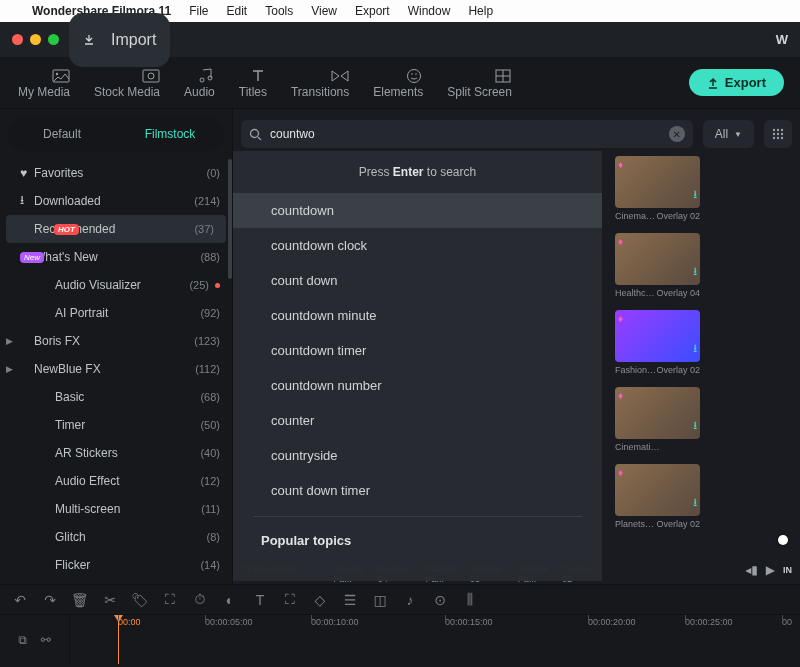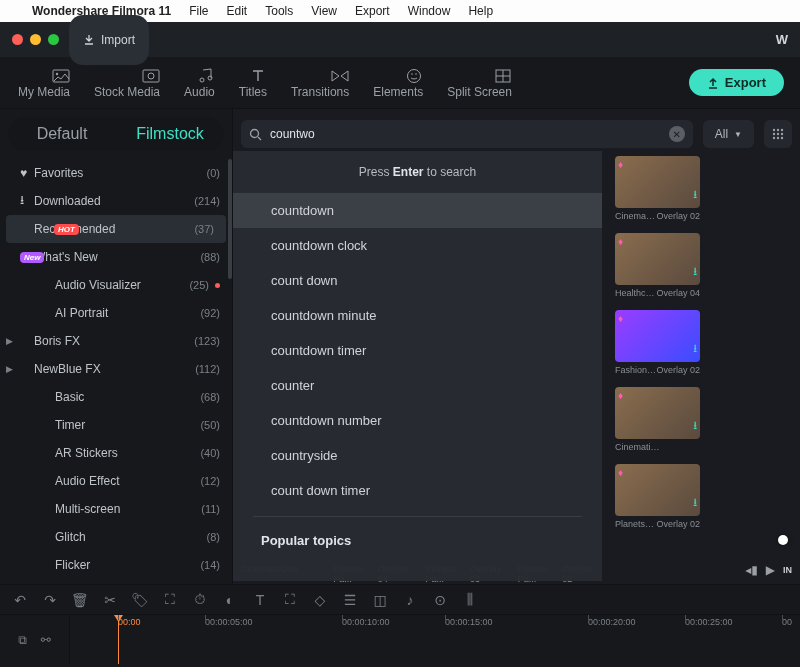--- a/index.html
+++ b/index.html
@@ -6,47 +6,47 @@
 body { width: 800px; height: 667px; background: #16181c; color: #c8ccd0; overflow: hidden; font-size: 12px; position: relative; }
 
 .macos-menu { height: 22px; background: #fdfdfd; color: #222; display: flex; align-items: center; padding: 0 14px; gap: 18px; font-size: 12px; }
 .macos-menu .apple { font-size: 14px; }
 .macos-menu .app-title { font-weight: 600; }
 
 .titlebar { height: 35px; background: #1e2126; display: flex; align-items: center; padding: 0 12px; gap: 10px; }
 .traffic { display: flex; gap: 7px; }
 .traffic span { width: 11px; height: 11px; border-radius: 50%; display: block; }
 .traffic .r { background: #ff5f57; } .traffic .y { background: #febc2e; } .traffic .g { background: #28c840; }
-.import-btn { background: #2a2e35; border-radius: 14px; padding: 18px 14px; display: flex; align-items: center; gap: 6px; color: #d0d4d8; font-size: 12px; }
+.import-btn { background: #2a2e35; border-radius: 14px; padding: 18px 14px; display: flex; align-items: center; gap: 16px; color: #d0d4d8; font-size: 16px; }
 .titlebar .right-w { margin-left: auto; color: #d0d4d8; font-weight: 600; font-size: 13px; }
 
 .top-tabs { height: 52px; background: #16181c; display: flex; align-items: center; padding: 0 6px; border-bottom: 1px solid #0f1114; }
 .top-tab { display: flex; flex-direction: column; align-items: flex-end; justify-content: center; gap: 0; padding: 0 12px; color: #9aa0a6; position: relative; }
 .top-tab.active { color: #3ee0c4; }
 .top-tab .ic { width: 18px; height: 18px; display: flex; align-items: center; justify-content: center; }
 .top-tab .dot { position: absolute; top: 2px; right: 9px; width: 5px; height: 5px; background: #ff8a3d; border-radius: 50%; }
 .top-tab .underline { position: absolute; bottom: -1px; left: 10px; right: 10px; height: 2px; background: #3ee0c4; }
 .export-btn { margin-left: auto; margin-right: 10px; background: #3ee0c4; color: #0c2c24; font-weight: 600; padding: 6px 18px; border-radius: 15px; display: flex; align-items: center; gap: 6px; font-size: 13px; }
 
 .main { display: flex; height: 475px; }
 
 .sidebar { width: 233px; background: #16181c; display: flex; flex-direction: column; border-right: 1px solid #0f1114; position: relative; }
 .sidebar-tabs { height: 34px; background: #14161a; border-radius: 17px; margin: 8px; display: flex; align-items: center; }
-.sidebar-tab { flex: 1; text-align: center; padding: 7px 0; border-radius: 17px; color: #9aa0a6; font-size: 16px; }
+.sidebar-tab { flex: 1; text-align: center; padding: 7px 0; border-radius: 17px; color: #9aa0a6; font-size: 12px; }
 .sidebar-tab.active { color: #3ee0c4; }
 .sidebar-list { flex: 1; overflow: hidden; }
 .sb-item { display: flex; align-items: center; height: 28px; padding: 0 12px 0 34px; color: #bfc4c9; position: relative; font-size: 12px; }
 .sb-item .chev { position: absolute; left: 6px; color: #7a8086; font-size: 9px; }
 .sb-item .ic { position: absolute; left: 20px; display: flex; align-items: center; }
 .sb-item .count { margin-left: auto; color: #7a8086; font-size: 11px; }
 .sb-item.selected { background: #2a2e35; border-radius: 4px; margin: 0 6px; padding-left: 28px; }
 .sb-item.selected .ic { left: 14px; margin-left: 34px; }
 .sb-item .dot { width: 5px; height: 5px; background: #ff5b5b; border-radius: 50%; margin-left: 6px; }
 .badge-hot { background: #ff4d4d; color: #fff; font-size: 8px; font-weight: 700; padding: 1px 4px; border-radius: 4px; font-style: italic; }
-.badge-new { background: #b15bff; color: #fff; font-size: 8px; font-weight: 700; padding: 1px 4px; border-radius: 4px; font-style: italic; }
+.badge-new { background: #b15bff; color: #fff; font-size: 8px; font-weight: 400; padding: 1px 4px; border-radius: 4px; font-style: italic; }
 .sb-scroll { position: absolute; right: 0; top: 50px; width: 4px; height: 120px; background: #3a3f46; border-radius: 2px; }
 
 .content { flex: 1; position: relative; background: #191b20; display: flex; flex-direction: column; }
 .search-row { height: 34px; margin: 8px 8px 0 8px; display: flex; align-items: center; gap: 10px; }
 .search-box { flex: 1; background: #24272d; border-radius: 6px; height: 28px; display: flex; align-items: center; padding: 0 8px; gap: 8px; }
 .search-box input { flex: 1; background: transparent; border: none; color: #e0e4e8; font-size: 12px; outline: none; }
 .search-box .clear { width: 16px; height: 16px; background: #5a5f66; border-radius: 50%; display: flex; align-items: center; justify-content: center; color: #1a1c20; font-size: 10px; }
 .all-dd { background: #24272d; border-radius: 6px; height: 28px; padding: 0 12px; display: flex; align-items: center; gap: 6px; color: #b0b4b8; }
 .grid-btn { background: #24272d; border-radius: 6px; width: 28px; height: 28px; display: flex; align-items: center; justify-content: center; color: #9aa0a6; }
 
@@ -303,22 +303,22 @@
 
     <div class="grid-area">
 
       <div class="suggest">
         <div class="suggest-hint"><span>Press </span><b>Enter</b><span> to search</span></div>
         <div class="suggest-item hl">countdown</div>
         <div class="suggest-item">countdown clock</div>
         <div class="suggest-item">count down</div>
         <div class="suggest-item">countdown minute</div>
         <div class="suggest-item">countdown timer</div>
+        <div class="suggest-item">countdown number</div>
         <div class="suggest-item">counter</div>
-        <div class="suggest-item">countdown number</div>
         <div class="suggest-item">countryside</div>
         <div class="suggest-item">count down timer</div>
         <div class="suggest-sep"></div>
         <div class="suggest-head">Popular topics</div>
       </div>
 
       <div class="thumb brown" style="right:100px;top:5px">
           <div class="img">
             <span class="gem">♦</span>
             <span class="dl">⭳</span>
@@ -419,19 +419,19 @@
 
 <div class="timeline">
   <div class="tl-left">
     <span>⧉</span>
     <span>⚯</span>
   </div>
   <div class="tl-ruler">
     <div class="playhead"></div>
     <span class="tick" style="left:48px;color:#ff8a3d">00:00</span>
     <span class="tick" style="left:135px">00:00:05:00</span>
-    <span class="tick" style="left:272px">00:00:10:00</span>
+    <span class="tick" style="left:241px">00:00:10:00</span>
     <span class="tick" style="left:375px">00:00:15:00</span>
     <span class="tick" style="left:518px">00:00:20:00</span>
     <span class="tick" style="left:615px">00:00:25:00</span>
     <span class="tick" style="left:712px">00</span>
   </div>
 </div>
 
 </body></html>

